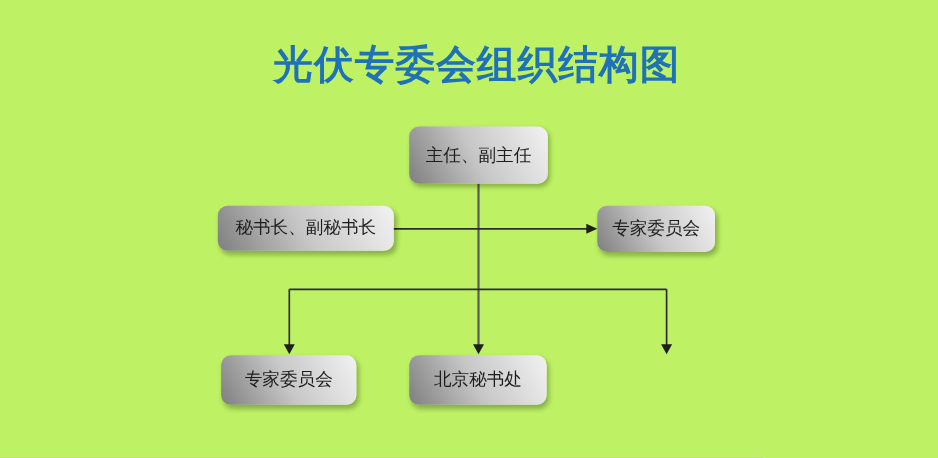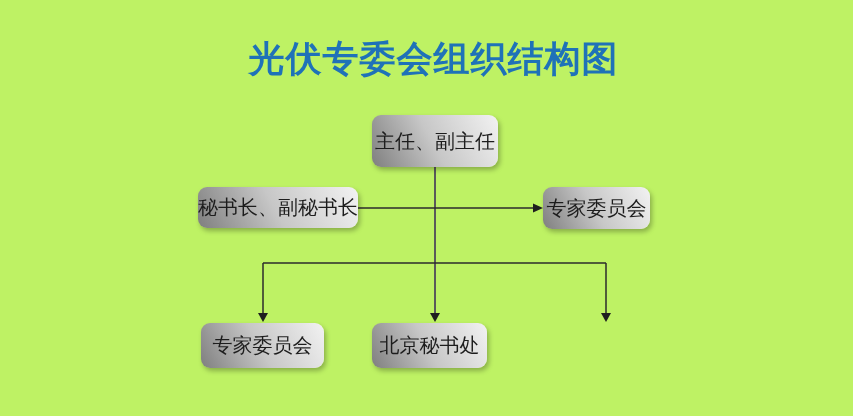--- a/index.html
+++ b/index.html
@@ -33,29 +33,29 @@
     height: 416px;
   }
   .node {
     position: absolute;
     display: flex;
     align-items: center;
     justify-content: center;
     border-radius: 9px;
     background: linear-gradient(62deg, #7f7f7f 0%, #c7c7c7 48%, #f2f2f2 100%);
     color: #1d1d1d;
-    font-size: 20px;
+    font-size: 16px;
     white-space: nowrap;
     box-shadow: 2px 3px 5px rgba(0,0,0,0.28);
   }
   #node-director   { left: 372px; top: 115px; width: 126px; height: 52px; }
   #node-secretary  { left: 167px; top: 187px; width: 160px; height: 41px; margin-left: 31px; }
   #node-expert     { left: 543px; top: 187px; width: 107px; height: 42px; }
   #node-jiaxing    { left: 201px; top: 323px; width: 123px; height: 45px; }
-  #node-beijing    { left: 372px; top: 323px; width: 115px; height: 45px; }
+  #node-beijing    { left: 372px; top: 323px; width: 125px; height: 45px; }
   #node-guangzhou  { left: 542px; top: 323px; width: 127px; height: 45px; }
 </style>
 </head>
 <body>
 
 <div class="canvas">
 
   <div class="title">光伏专委会组织结构图</div>
 
   <svg class="connectors" width="853" height="416" viewBox="0 0 853 416" xmlns="http://www.w3.org/2000/svg">

